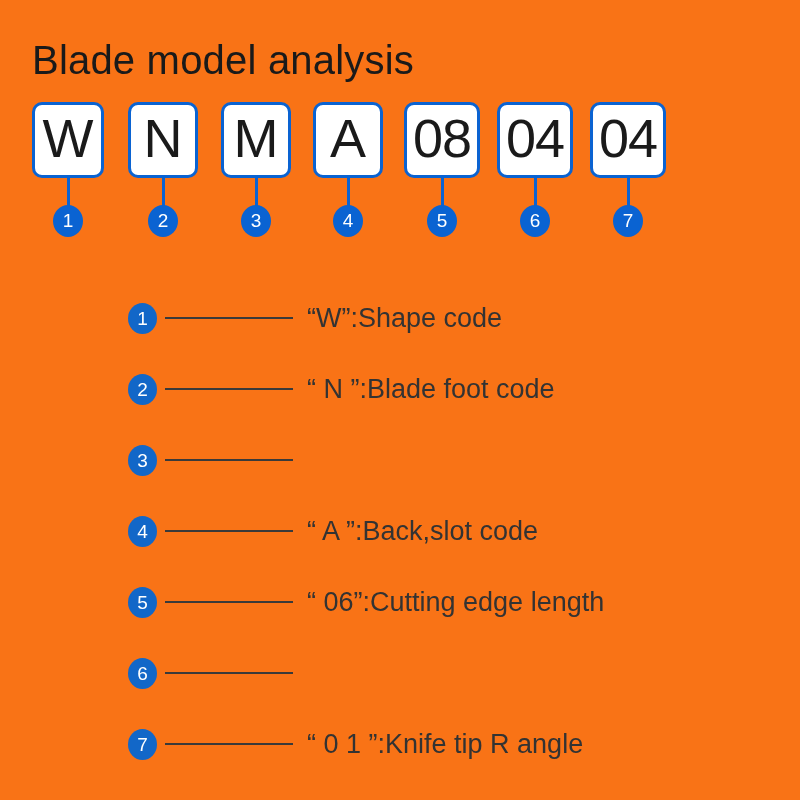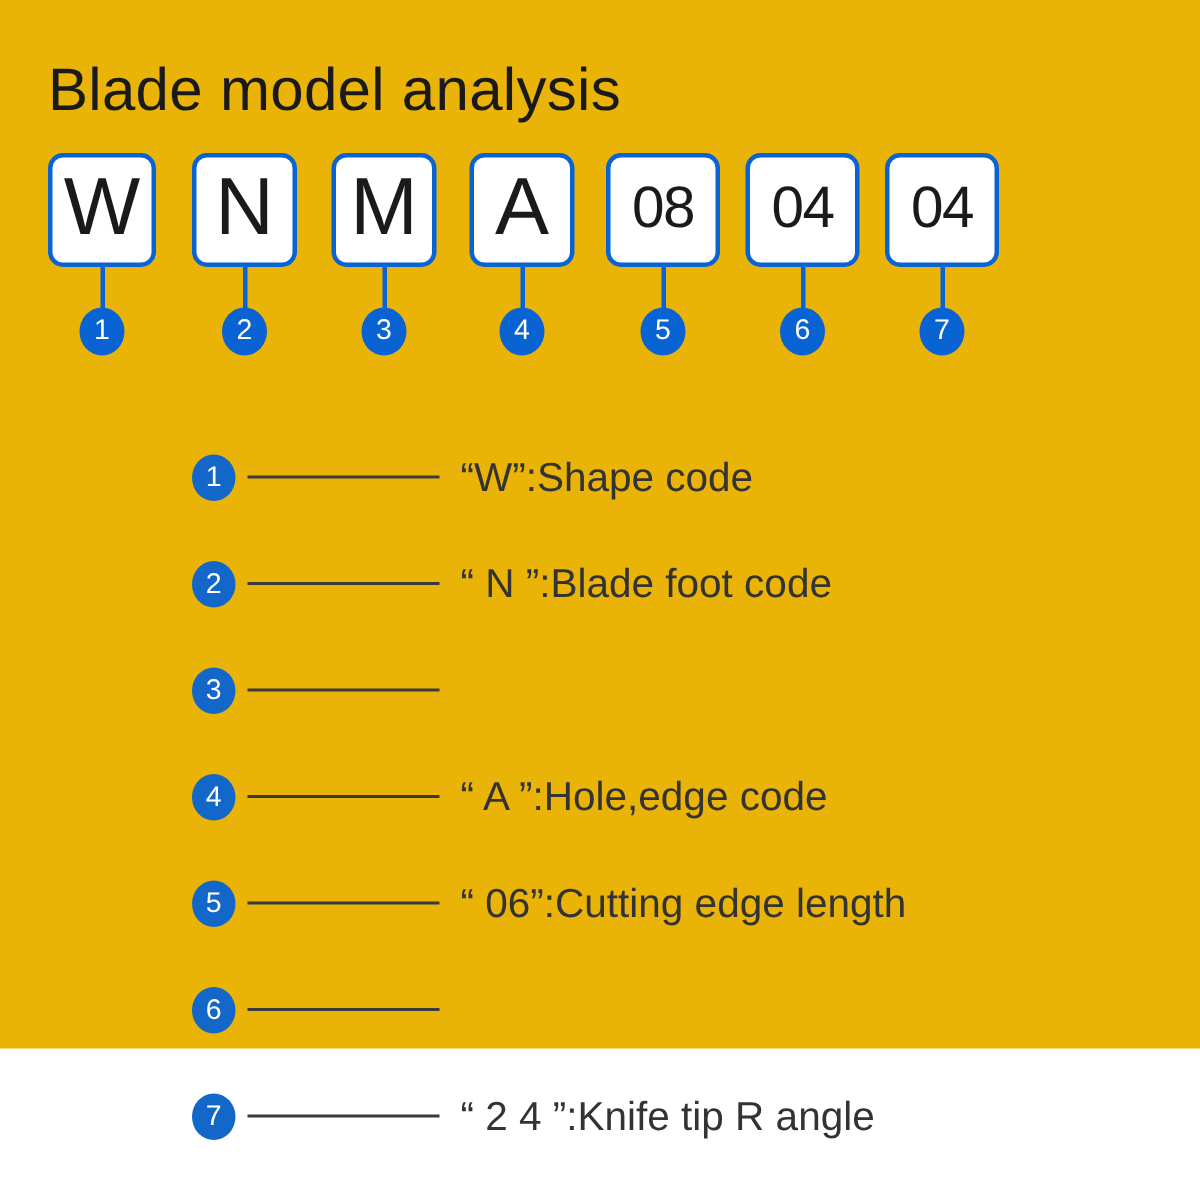--- a/index.html
+++ b/index.html
@@ -8,22 +8,22 @@
     width: 800px;
     height: 800px;
     background: #ffffff;
     font-family: "Liberation Sans", sans-serif;
     overflow: hidden;
   }
 
   #page {
     position: relative;
     width: 800px;
-    height: 699px;
-    background: #eab308;
+    height: 800px;
+    background: #f97316;
   }
 
   
   #title {
     position: absolute;
     left: 32px;
     top: 36px;
     font-size: 40px;
     font-weight: 400;
     color: #1a1a1a;
@@ -61,21 +61,21 @@
     font-size: 54px;
     font-weight: 400;
     color: #1a1a1a;
     line-height: 1;
     white-space: nowrap;
     position: relative;
     top: -2px;
   }
 
   .code-box.narrow .glyph {
-    font-size: 39px;
+    font-size: 54px;
     letter-spacing: -1px;
   }
 
   
   .connector {
     position: absolute;
     width: 3px;
     background: #0a63d2;
     top: 178px;
     height: 30px;
@@ -213,31 +213,31 @@
         <div class="legend-line"></div>
         <div class="legend-text">“ N ”:Blade foot code</div>
       </div>
       <div class="legend-row" style="top: 440px;">
         <div class="legend-bullet">3</div>
         <div class="legend-line"></div>
       </div>
       <div class="legend-row" style="top: 511px;">
         <div class="legend-bullet">4</div>
         <div class="legend-line"></div>
-        <div class="legend-text">“ A ”:Hole,edge code</div>
+        <div class="legend-text">“ A ”:Back,slot code</div>
       </div>
       <div class="legend-row" style="top: 582px;">
         <div class="legend-bullet">5</div>
         <div class="legend-line"></div>
         <div class="legend-text">“ 06”:Cutting edge length</div>
       </div>
       <div class="legend-row" style="top: 653px;">
         <div class="legend-bullet">6</div>
         <div class="legend-line"></div>
       </div>
       <div class="legend-row" style="top: 724px;">
         <div class="legend-bullet">7</div>
         <div class="legend-line"></div>
-        <div class="legend-text">“ 2 4 ”:Knife tip R angle</div>
+        <div class="legend-text">“ 0 1 ”:Knife tip R angle</div>
       </div>
     </div>
 
 </div>
 
 </body></html>

